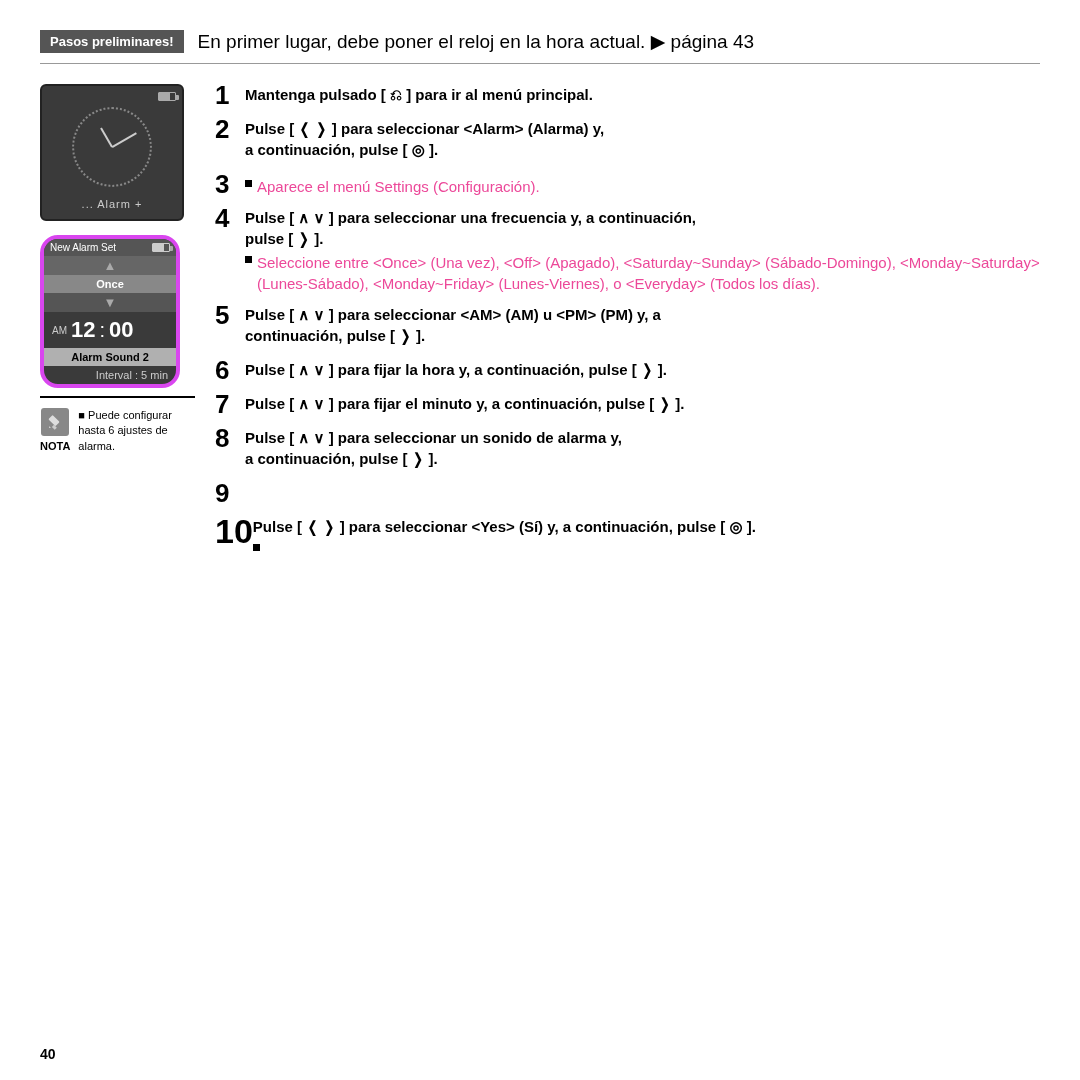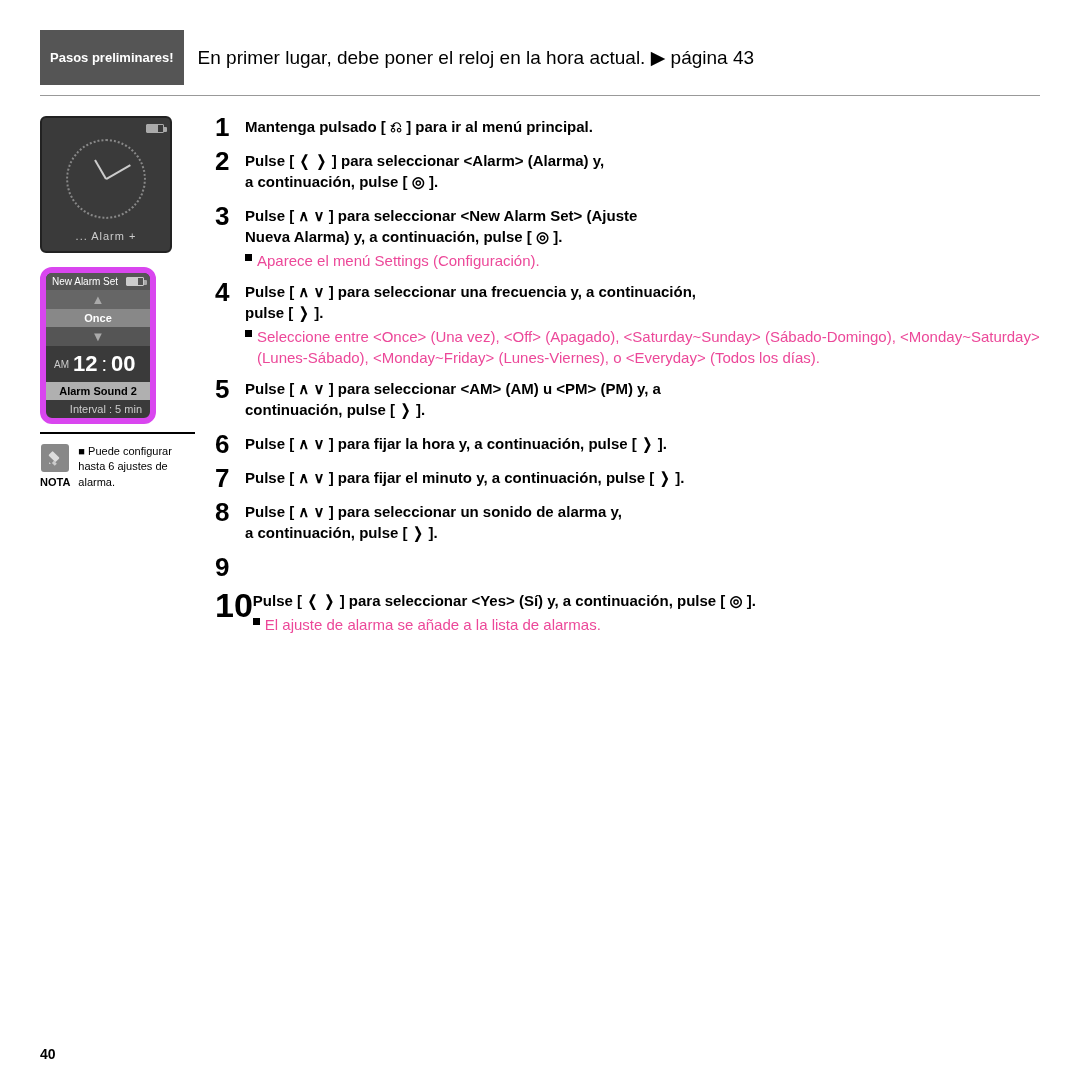--- a/index.html
+++ b/index.html
@@ -63,41 +63,41 @@
       align-items: center;
       margin-bottom: 20px;
       border-bottom: 1px solid #999;
       padding-bottom: 10px;
     }
     .prereq-label {
       background: #555;
       color: #fff;
       font-size: 13px;
       font-weight: bold;
-      padding: 20px 10px;
+      padding: 4px 10px;
       margin-right: 14px;
       white-space: nowrap;
     }
     .prereq-text {
       font-size: 19px;
       color: #000;
     }
     
     .main-content {
       display: flex;
       gap: 20px;
     }
     
     .left-col {
       width: 155px;
       flex-shrink: 0;
     }
     
     .device-screen {
-      width: 132px;
+      width: 144px;
       background: #3a3a3a;
       border: 2px solid #222;
       border-radius: 6px;
       margin-bottom: 14px;
       padding: 6px;
       position: relative;
     }
     .device-top-bar {
       display: flex;
       justify-content: flex-end;
@@ -160,24 +160,24 @@
     }
     .alarm-label-row {
       text-align: center;
       color: #ccc;
       font-size: 11px;
       padding: 3px 0;
       letter-spacing: 1px;
     }
     
     .device-screen2 {
-      width: 116px;
+      width: 140px;
       background: #3a3a3a;
-      border: 6px solid #d946ef;
-      border-radius: 12px;
+      border: 4px solid #d946ef;
+      border-radius: 18px;
       padding: 0;
       overflow: hidden;
     }
     .ds2-header {
       background: #555;
       color: #fff;
       font-size: 10px;
       padding: 3px 6px;
       display: flex;
       justify-content: space-between;
@@ -406,21 +406,20 @@
       <div class="step">
         <span class="step-num">2</span>
         <div class="step-content">
           <div class="step-main">Pulse [ ❬ ❭ ] para seleccionar &lt;Alarm&gt; (Alarma) y,<br>a continuación, pulse [ ◎ ].</div>
         </div>
       </div>
 
       <div class="step">
         <span class="step-num">3</span>
         <div class="step-content">
-          <div class="step-main">Pulse [ ∧ ∨ ] para seleccionar &lt;New Alarm Set&gt; (Ajuste<br>Nueva Alarma) y, a continuación, pulse [ ◎ ].</div>
           <div class="step-note">
             <div class="step-note-bullet">
               <div class="bullet-sq"></div>
               <span>Aparece el menú Settings (Configuración).</span>
             </div>
           </div>
         </div>
       </div>
 
       <div class="step">
@@ -470,21 +469,20 @@
         </div>
       </div>
 
       <div class="step">
         <span class="step-num step-num-large">10</span>
         <div class="step-content">
           <div class="step-main">Pulse [ ❬ ❭ ] para seleccionar &lt;Yes&gt; (Sí) y, a continuación, pulse [ ◎ ].</div>
           <div class="step-note">
             <div class="step-note-bullet">
               <div class="bullet-sq"></div>
-              <span>El ajuste de alarma se añade a la lista de alarmas.</span>
             </div>
           </div>
         </div>
       </div>
 
     </div>
   </div>
 
   <div class="page-number">40</div>
 </div>

